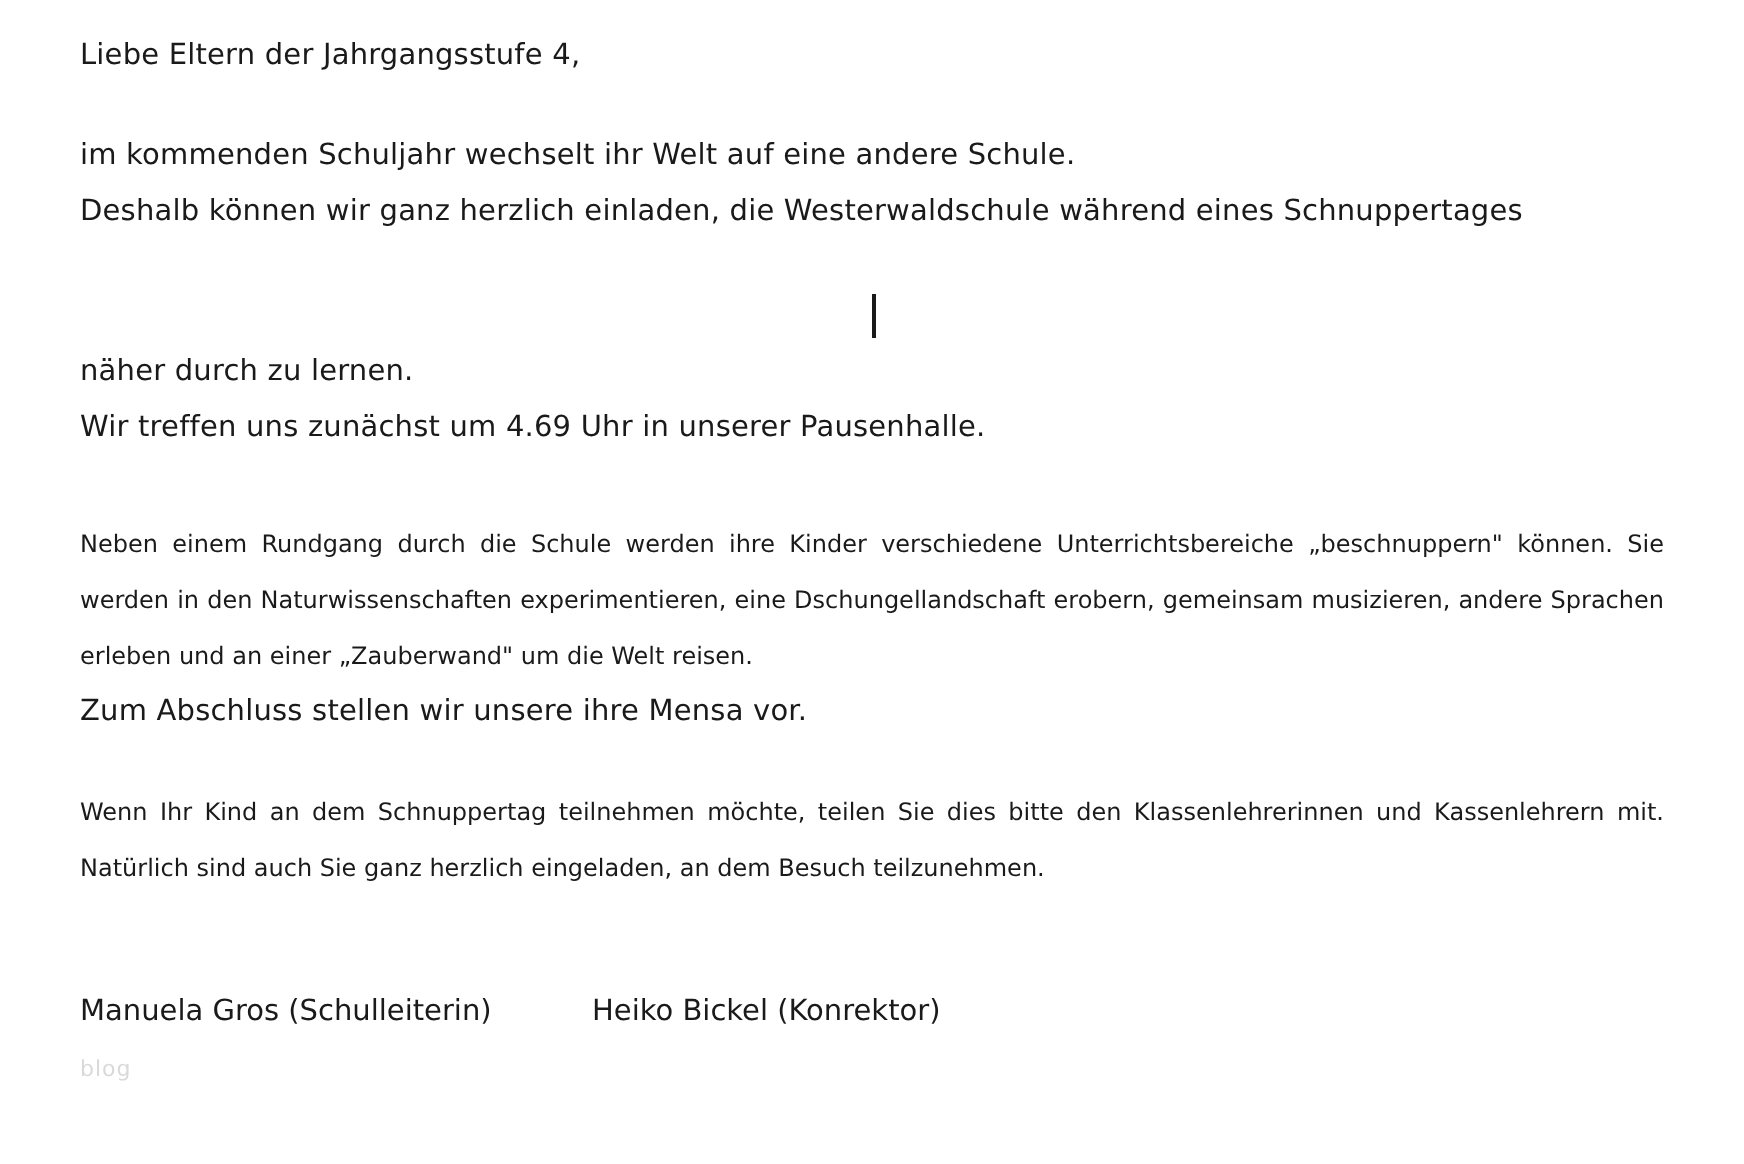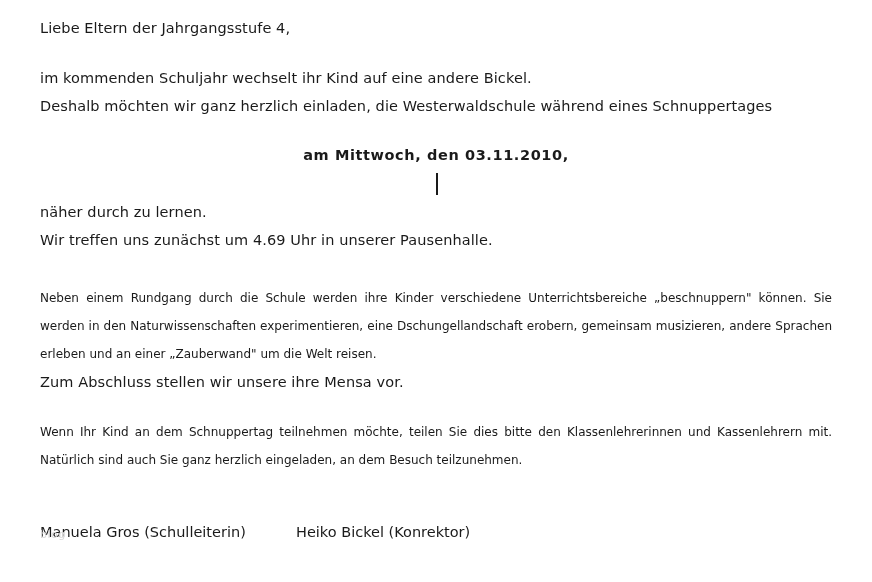--- a/index.html
+++ b/index.html
@@ -82,26 +82,25 @@
 <body>
 
 <div class="page">
 
   <div class="letter-body">
 
     <div class="line">Liebe Eltern der Jahrgangsstufe 4,</div>
 
     <div class="spacer-md"></div>
 
-    <div class="line">im kommenden Schuljahr wechselt ihr Kind auf eine andere Bickel.</div>
-    <div class="line">Deshalb möchten wir ganz herzlich einladen, die Westerwaldschule während eines Schnuppertages</div>
+    <div class="line">im kommenden Schuljahr wechselt ihr Welt auf eine andere Schule.</div>
+    <div class="line">Deshalb können wir ganz herzlich einladen, die Westerwaldschule während eines Schnuppertages</div>
 
     <div class="spacer-md"></div>
 
-    <div class="centered">am Mittwoch, den 03.11.2010,</div>
 
     <div class="caret-row">
       <span class="caret"></span>
     </div>
 
     <div class="line">näher durch zu lernen.</div>
     <div class="line">Wir treffen uns zunächst um 4.69 Uhr in unserer Pausenhalle.</div>
 
     <div class="spacer-lg"></div>
 

